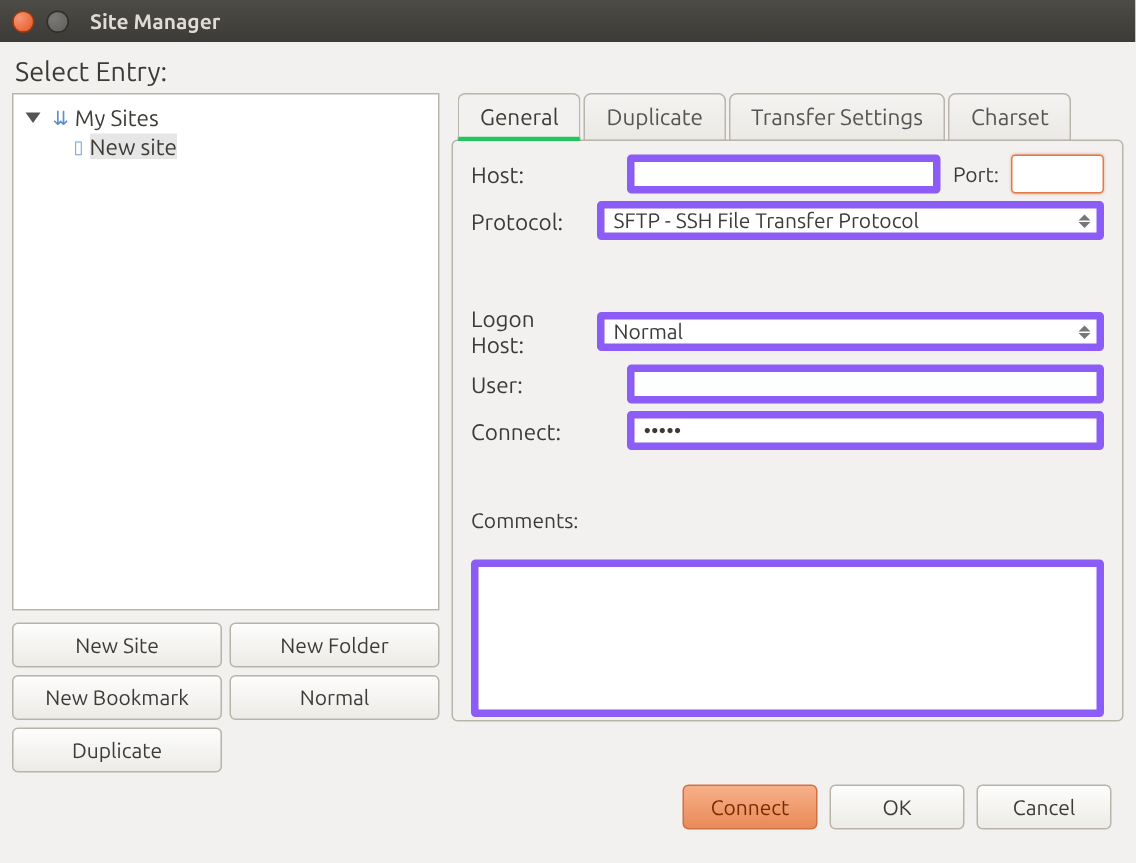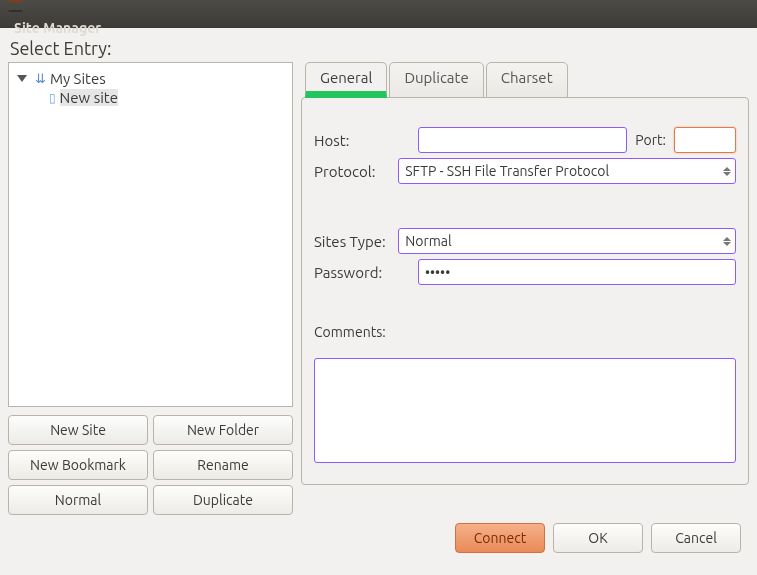--- a/index.html
+++ b/index.html
@@ -1,19 +1,19 @@
 <!DOCTYPE html>
 <html><head>
 <meta charset="utf-8">
 <style>
   * { box-sizing: border-box; font-family: "Ubuntu", "Segoe UI", sans-serif; }
   body { margin: 0; background: #f2f1f0; width: 757px; height: 575px; color: #3c3b37; font-size: 14px; }
   .titlebar {
     height: 28px; background: linear-gradient(#4c4b46,#3c3b37);
-    display: flex; align-items: flex-start; padding: 0 8px; gap: 8px; flex-direction: column;
+    display: flex; align-items: center; padding: 0 8px; gap: 8px;
   }
   .tb-btn { width: 15px; height: 15px; border-radius: 50%; display:inline-block; }
   .tb-close { background: radial-gradient(circle at 30% 30%, #f79674, #e95420); border:1px solid #8a3a1a; }
   .tb-min { background: radial-gradient(circle at 30% 30%, #7a7975, #5f5e5a); border:1px solid #2f2e2a; }
   .tb-title { color: #dfdbd2; font-weight: bold; font-size: 14px; margin-left: 6px; }
   .content { padding: 6px 8px 8px 8px; }
   .label-select { font-size: 18px; margin: 4px 0 4px 2px; }
   .main-row { display:flex; gap:8px; align-items:stretch; }
   .left { width: 285px; display:flex; flex-direction:column; }
   .tree {
@@ -34,29 +34,29 @@
   }
   .right { flex:1; }
   .tabbar { display:flex; gap:0; margin-bottom:-1px; padding-left:4px; }
   .tab {
     background: linear-gradient(#f4f3f1,#eae9e5); border:1px solid #bab5ab;
     border-bottom:1px solid #bab5ab;
     border-top-left-radius:5px; border-top-right-radius:5px;
     padding:6px 14px 5px 14px; font-size:15px; color:#555; margin-right:2px;
     cursor:pointer;
   }
-  .tab.active { background:#f2f1f0; color:#3c3b37; border-bottom:7px solid #22c55e; }
+  .tab.active { background:#f2f1f0; color:#3c3b37; border-bottom:3px solid #22c55e; }
   .panel {
     border:1px solid #bab5ab; border-radius:4px; background:#f2f1f0;
-    padding:24px 12px 12px 12px; height: 388px;
+    padding:4px 12px 12px 12px; height: 388px;
   }
   .form-row { display:flex; align-items:center; margin:5px 0; gap:8px; }
   .form-label { width:96px; font-size:15px; }
   .input, .select, .textarea {
-    background:#fff; border:1px solid #8b5cf6; border-radius:3px;
+    background:#fff; border:5px solid #8b5cf6; border-radius:3px;
     height:26px; padding:2px 6px; font-size:14px; color:#3c3b37;
   }
   .input.focus { border:1px solid #e07c47; box-shadow:0 0 2px rgba(224,124,71,.6); }
   .select { display:flex; align-items:center; justify-content:space-between; width:100%; padding-right:4px; }
   .spinner { display:flex; flex-direction:column; gap:1px; }
   .spin { width:0;height:0; border-left:4px solid transparent; border-right:4px solid transparent; }
   .spin.up { border-bottom:4px solid #777; }
   .spin.down { border-top:4px solid #777; }
   .gap { height:34px; }
   .textarea { width:100%; height:105px; resize:none; padding:6px; }
@@ -87,30 +87,30 @@
         </div>
         <div class="tree-row tree-child">
           <span class="icon-server">▯</span>
           <span class="selected">New site</span>
         </div>
       </div>
       <div class="btn-grid">
         <div class="btn">New Site</div>
         <div class="btn">New Folder</div>
         <div class="btn">New Bookmark</div>
-        <div class="btn">Rename</div>
         <div class="btn">Normal</div>
         <div class="btn">Duplicate</div>
       </div>
     </div>
 
     <div class="right">
       <div class="tabbar">
         <div class="tab active">General</div>
         <div class="tab">Duplicate</div>
+        <div class="tab">Transfer Settings</div>
         <div class="tab">Charset</div>
       </div>
       <div class="panel">
 
         <div class="form-row">
           <span class="form-label">Host:</span>
           <input class="input" style="flex: 1 1 0%;" value="">
           <span>Port:</span>
           <input class="input focus" style="width: 62px;" value="">
         </div>
@@ -122,33 +122,37 @@
             <span class="spinner">
               <span class="spin up"></span>
                 <span class="spin down"></span>
             </span>
           </div>
         </div>
 
         <div class="gap"></div>
 
         <div class="form-row">
-          <span class="form-label">Sites Type:</span>
+          <span class="form-label">Logon Host:</span>
           <div class="select">
             <span>Normal</span>
             <span class="spinner">
               <span class="spin up"></span>
                 <span class="spin down"></span>
             </span>
           </div>
         </div>
 
+        <div class="form-row">
+          <span class="form-label">User:</span>
+          <input class="input" style="flex: 1 1 0%;" value="">
+        </div>
 
         <div class="form-row">
-          <span class="form-label">Password:</span>
+          <span class="form-label">Connect:</span>
           <input class="input" style="flex: 1 1 0%;" value="•••••">
         </div>
 
         <div class="gap"></div>
 
         <div style="margin-bottom:18px">Comments:</div>
         <textarea class="textarea" style=""></textarea>
 
       </div>
     </div>

